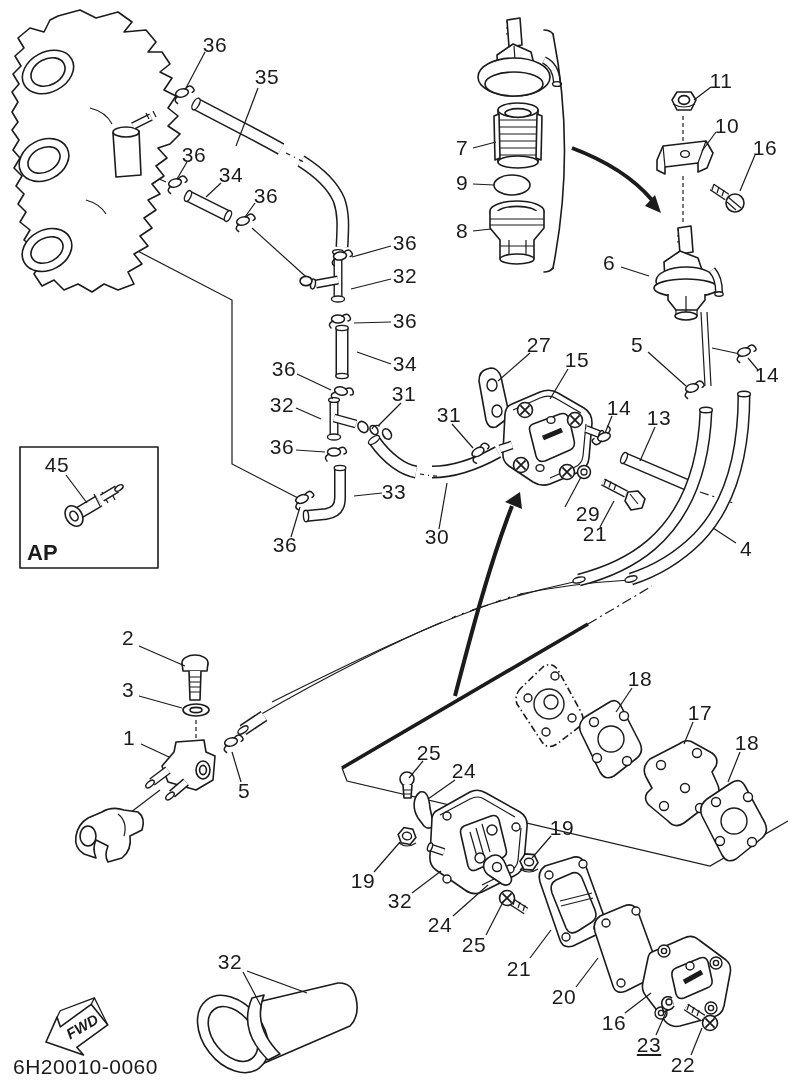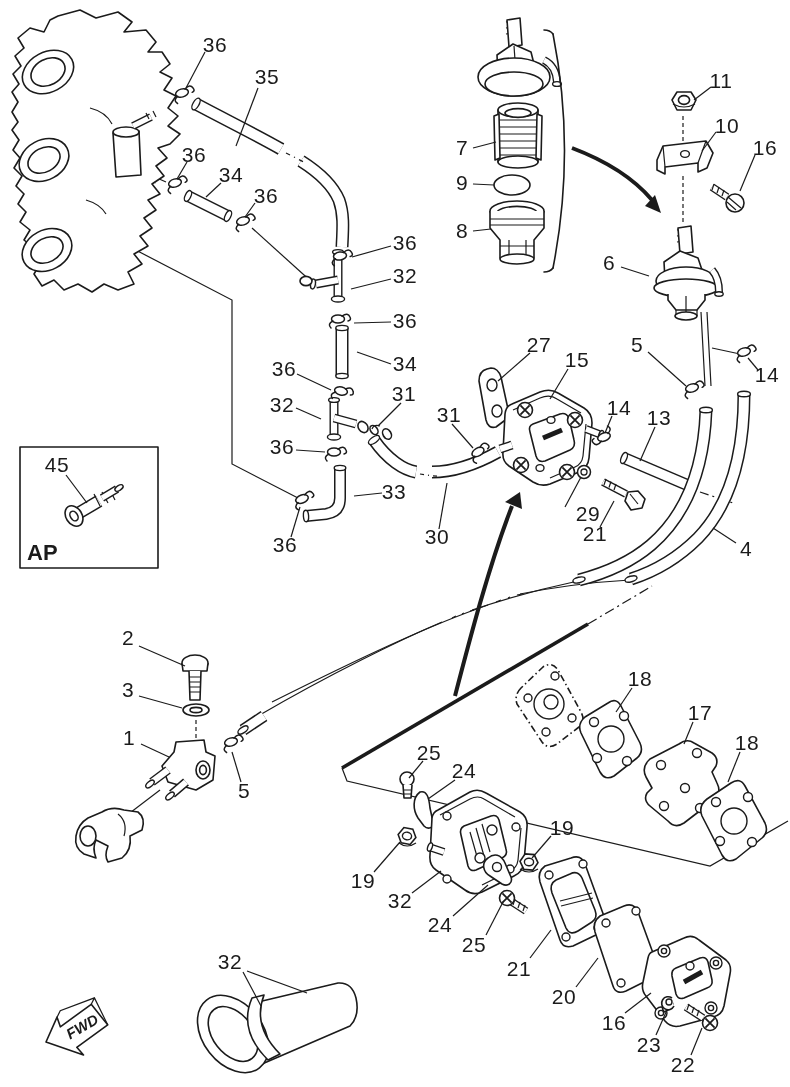--- a/index.html
+++ b/index.html
@@ -607,20 +607,21 @@
       <span class="callout" style="left: 429px; top: 753px;">25</span>
       <span class="callout" style="left: 464px; top: 771px;">24</span>
       <span class="callout" style="left: 562px; top: 828px;">19</span>
       <span class="callout" style="left: 363px; top: 881px;">19</span>
       <span class="callout" style="left: 400px; top: 901px;">32</span>
       <span class="callout" style="left: 440px; top: 925px;">24</span>
       <span class="callout" style="left: 474px; top: 945px;">25</span>
       <span class="callout" style="left: 519px; top: 969px;">21</span>
       <span class="callout" style="left: 564px; top: 997px;">20</span>
       <span class="callout" style="left: 614px; top: 1023px;">16</span>
-      <span class="callout" style="left: 649px; top: 1045px;">23</span>
+      <span class="callout" style="left: 649px; top: 1045px; text-decoration: underline;">23</span>
       <span class="callout" style="left: 683px; top: 1065px;">22</span>
       <span class="callout" style="left: 230px; top: 962px;">32</span>
     </div>
 
 <div class="ap-text">AP</div>
+<div class="code-text">6H20010-0060</div>
 
 </div>
 
 </body></html>

